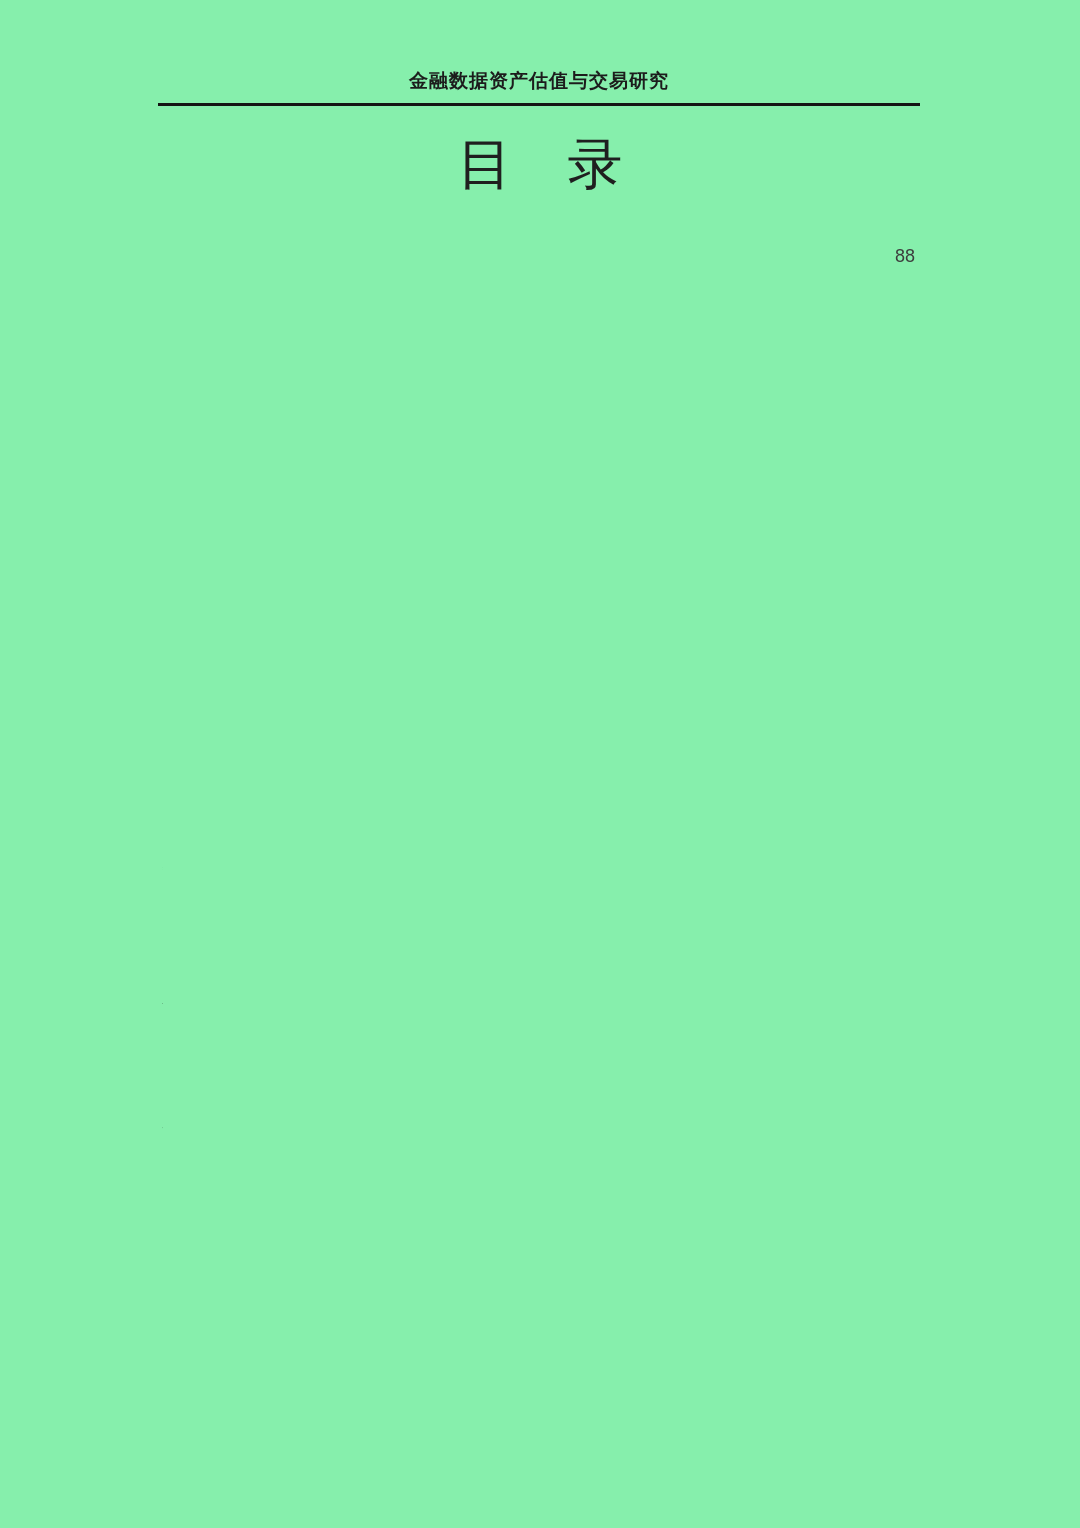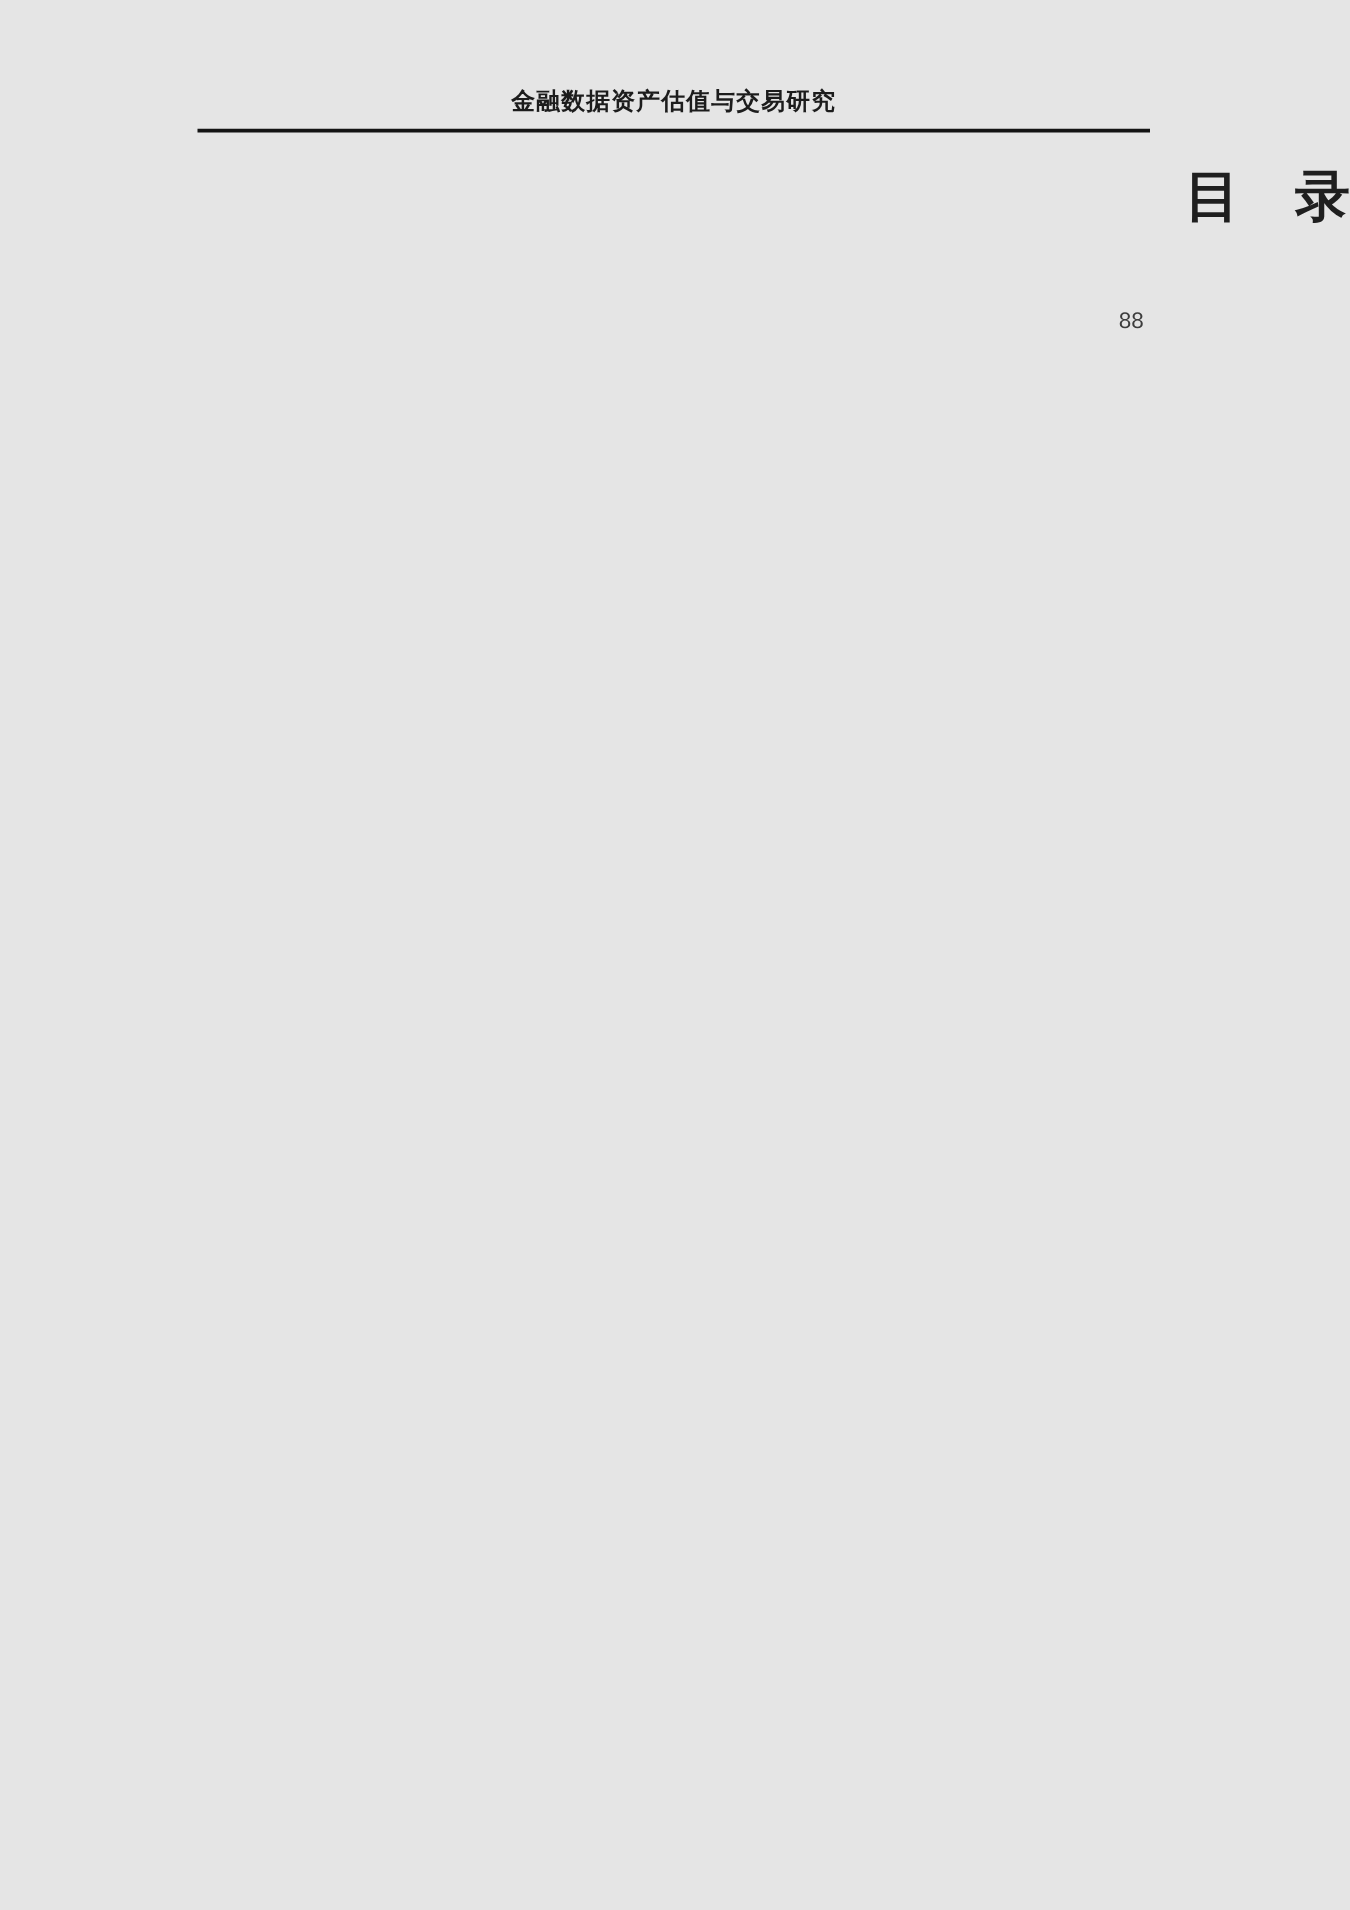--- a/index.html
+++ b/index.html
@@ -5,36 +5,37 @@
   :root { --wm: #d98a76; }
   * { margin: 0; padding: 0; box-sizing: border-box; }
   html, body { background: #ffffff; }
   body {
     width: 1080px; height: 1528px;
     position: relative;
     font-family: "Liberation Sans", "DejaVu Sans", sans-serif;
     color: #2b2b2b;
     overflow: hidden;
   }
-  .page { position: absolute; inset: 0; background: #e5e5e5; }
+  .page { position: absolute; inset: 0; background: #86efac; }
 
   
   .page-header {
     position: absolute; left: 158px; top: 68px; width: 762px;
     text-align: center;
     font-family: "Liberation Serif", "DejaVu Serif", serif;
     font-size: 19px; font-weight: 700; letter-spacing: 1px; color: #1c1c1c;
     padding-bottom: 9px;
     border-bottom: 3px solid #141414;
   }
 
   
   .page-title {
     position: absolute; left: 0; top: 128px; width: 100%;
-    font-size: 44px; font-weight: 700; color: #1f1f1f;
+    text-align: center;
+    font-size: 55px; font-weight: 400; color: #1f1f1f;
     white-space: pre;
   }
 
   
   .watermark { position: absolute; left: 318px; top: 528px; width: 470px; height: 470px; pointer-events: none; }
   .wm-ring1 { position: absolute; inset: 0; border: 10px solid var(--wm); border-radius: 50%; opacity: .10; }
   .wm-ring2 { position: absolute; inset: 26px; border: 3px solid var(--wm); border-radius: 50%; opacity: .10; }
   .wm-ring3 { position: absolute; inset: 82px; border: 8px solid var(--wm); border-radius: 50%; opacity: .08; }
   .wm-bars { position: absolute; left: 50%; top: 96px; transform: translateX(-50%);
              display: flex; flex-direction: column; gap: 26px; align-items: center; }

